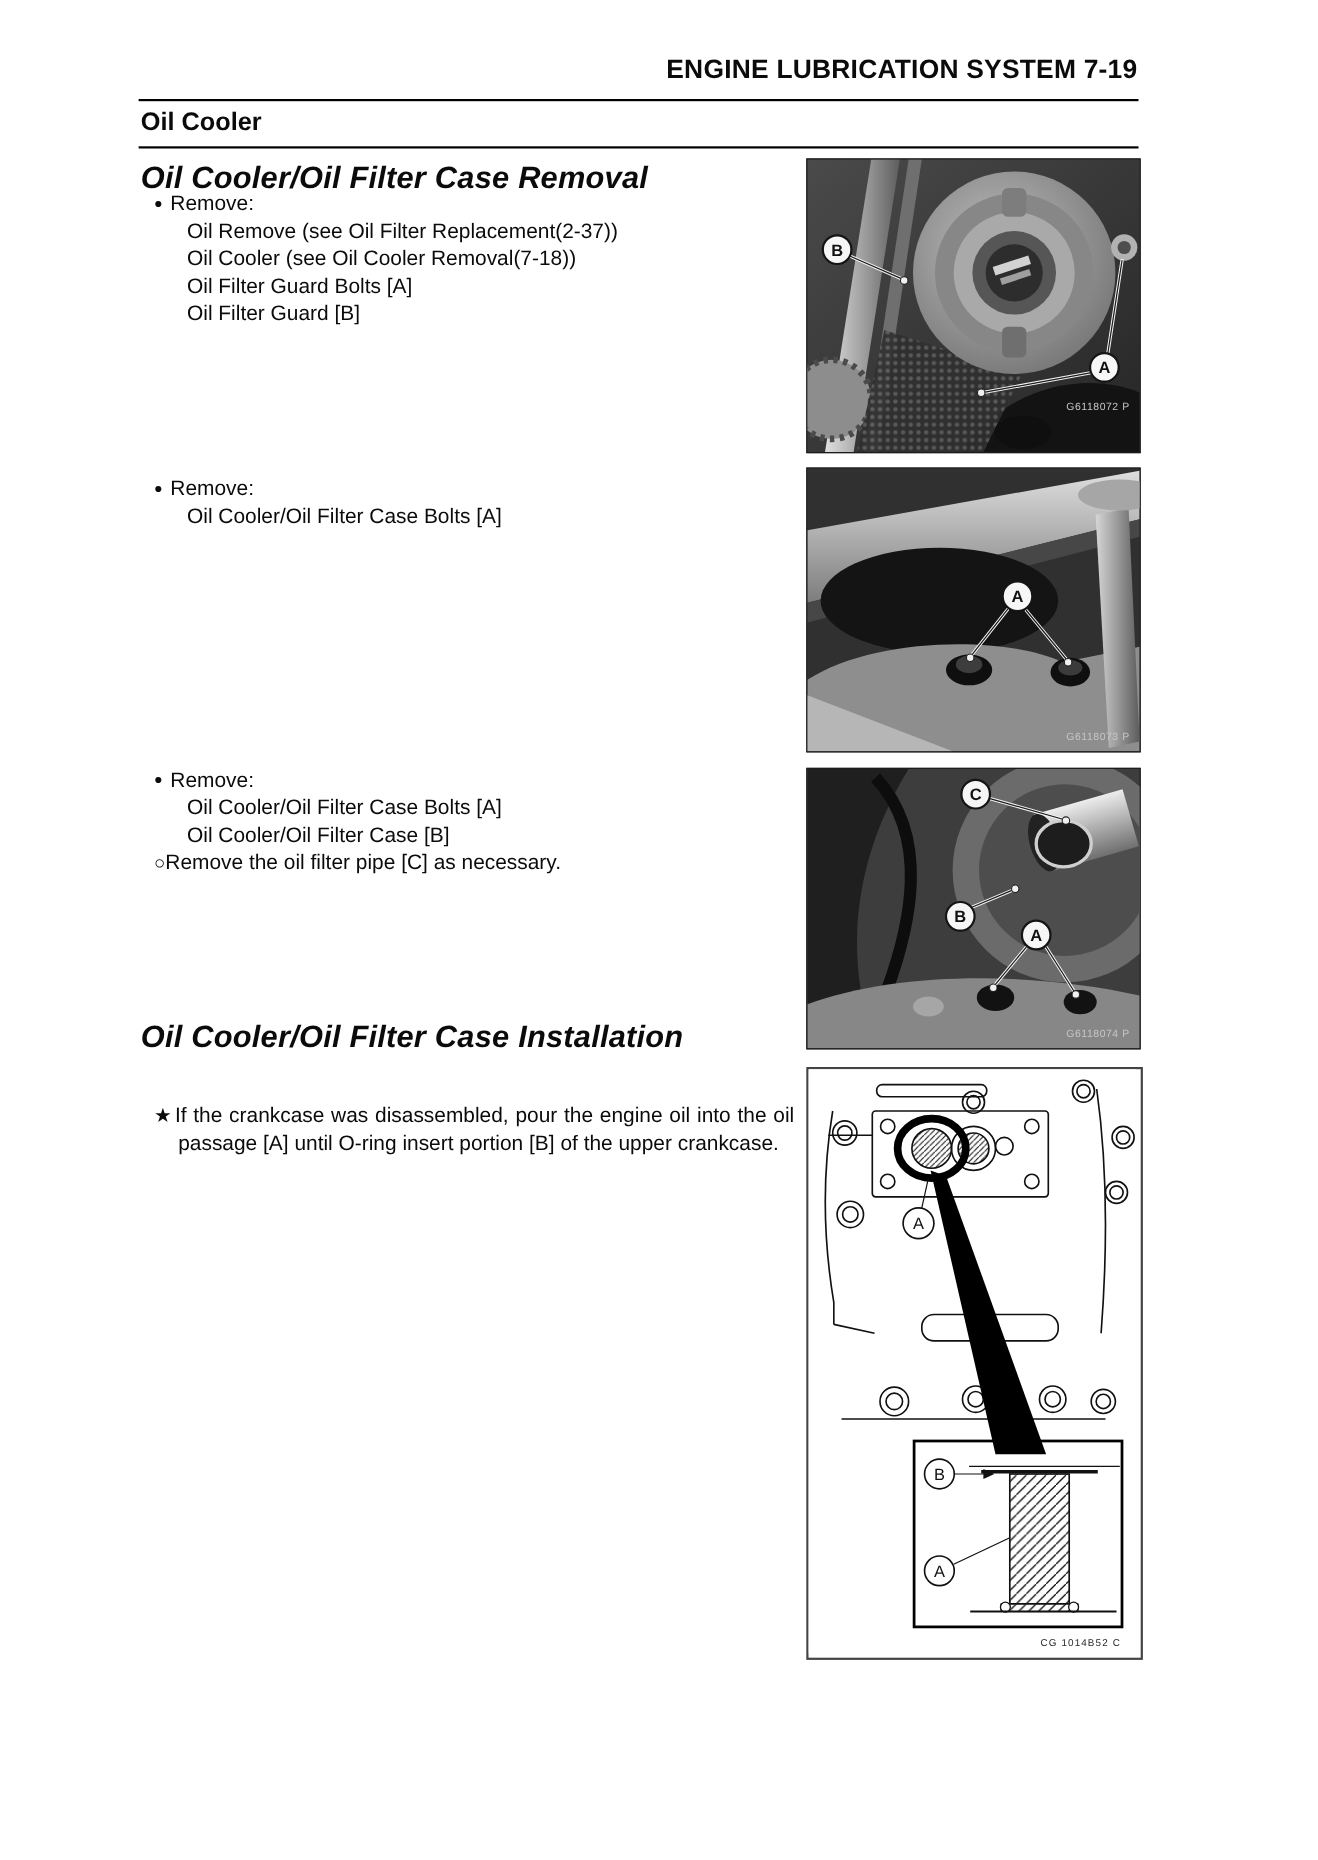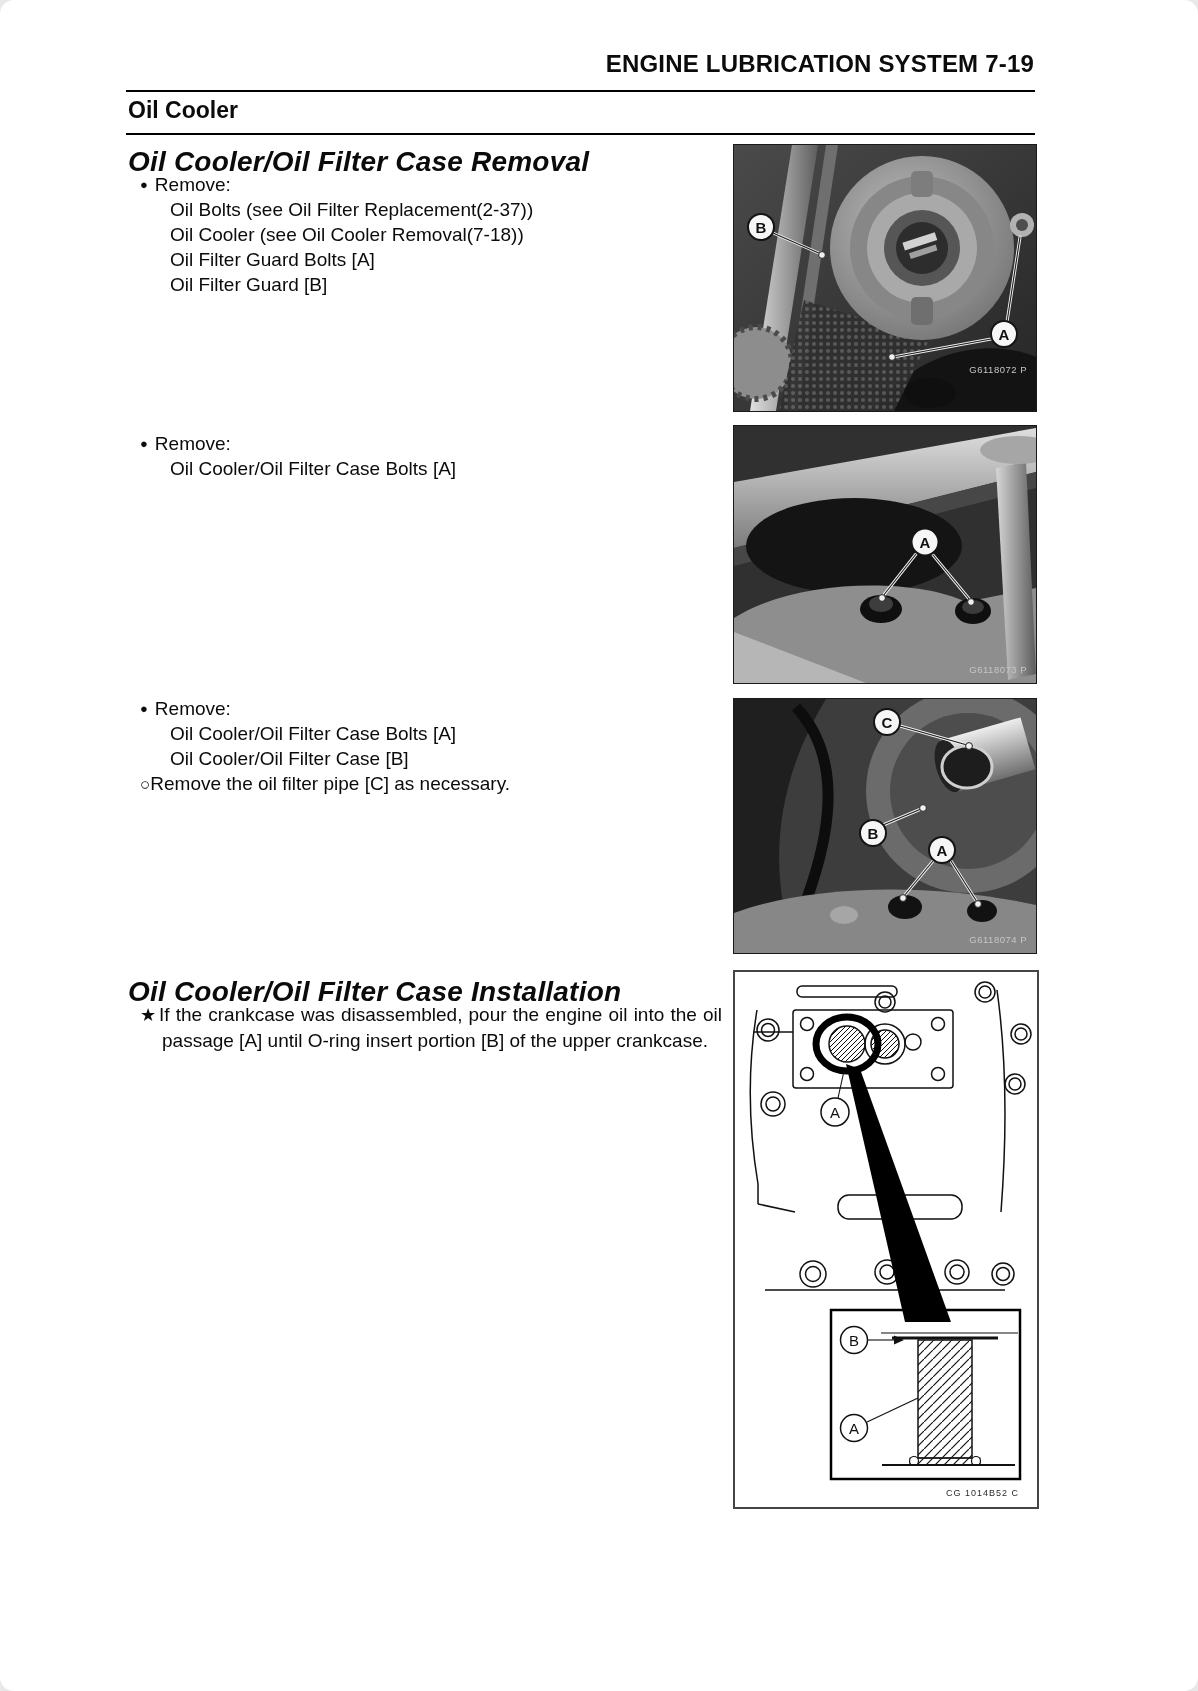--- a/index.html
+++ b/index.html
@@ -3,21 +3,20 @@
 <meta charset="utf-8">
 <style>
   html,body{margin:0;padding:0;background:#e8e8e8;}
   .page{
     position:relative;
     width:1198px;height:1691px;
     background:#ffffff;
     font-family:"Liberation Sans", sans-serif;
     color:#0b0b0b;
     overflow:hidden;
-    border-radius:14px;
   }
   .abs{position:absolute;}
   .hdr-title{
     top:50px;left:400px;width:634px;
     font-size:24px;font-weight:bold;text-align:right;
     letter-spacing:.2px;
   }
   .rule{background:#000;height:2px;left:126px;width:909px;}
   .sec-title{
     top:97px;left:128px;font-size:23px;font-weight:bold;
@@ -61,39 +60,39 @@
 
   <div class="abs hdr-title">ENGINE LUBRICATION SYSTEM 7-19</div>
   <div class="abs rule" style="top:90px;"></div>
   <div class="abs sec-title">Oil Cooler</div>
   <div class="abs rule" style="top:133px;"></div>
 
   <div class="abs sub-heading" style="top:146px;">Oil Cooler/Oil Filter Case Removal</div>
 
   <div class="abs tblock" style="top:172px;">
     <div class="line"><span class="marker-dot">●</span><span>Remove:</span></div>
-    <div class="line indent"><span>Oil Bolts </span><span class="xref">(see Oil Filter Replacement(2-37))</span></div>
+    <div class="line indent"><span>Oil Remove </span><span class="xref">(see Oil Filter Replacement(2-37))</span></div>
     <div class="line indent"><span>Oil Cooler </span><span class="xref">(see Oil Cooler Removal(7-18))</span></div>
     <div class="line indent"><span>Oil Filter Guard Bolts [A]</span></div>
     <div class="line indent"><span>Oil Filter Guard [B]</span></div>
   </div>
 
   <div class="abs tblock" style="top:431px;">
     <div class="line"><span class="marker-dot">●</span><span>Remove:</span></div>
     <div class="line indent"><span>Oil Cooler/Oil Filter Case Bolts [A]</span></div>
   </div>
 
   <div class="abs tblock" style="top:696px;">
     <div class="line"><span class="marker-dot">●</span><span>Remove:</span></div>
     <div class="line indent"><span>Oil Cooler/Oil Filter Case Bolts [A]</span></div>
     <div class="line indent"><span>Oil Cooler/Oil Filter Case [B]</span></div>
     <div class="line"><span class="marker-circ">○</span><span>Remove the oil filter pipe [C] as necessary.</span></div>
   </div>
 
-  <div class="abs sub-heading" style="top:976px;">Oil Cooler/Oil Filter Case Installation</div>
+  <div class="abs sub-heading" style="top:927px;">Oil Cooler/Oil Filter Case Installation</div>
   <div class="abs tblock note-hang" style="top:1002px;"><span class="marker-star">★</span><span>If the crankcase was disassembled, pour the engine oil into the oil passage [A] until O-ring insert portion [B] of the upper crankcase.</span></div>
 
   <div class="abs figure" style="top:144px;height:266px;">
     <svg width="302" height="266" viewBox="0 0 302 266">
       <defs>
         <linearGradient id="f1bg" x1="0" y1="0" x2="1" y2="1">
           <stop offset="0" stop-color="#4a4a4a"></stop>
             <stop offset="1" stop-color="#262626"></stop>
         </linearGradient>
         <linearGradient id="f1rod" x1="0" y1="0" x2="1" y2="0">

